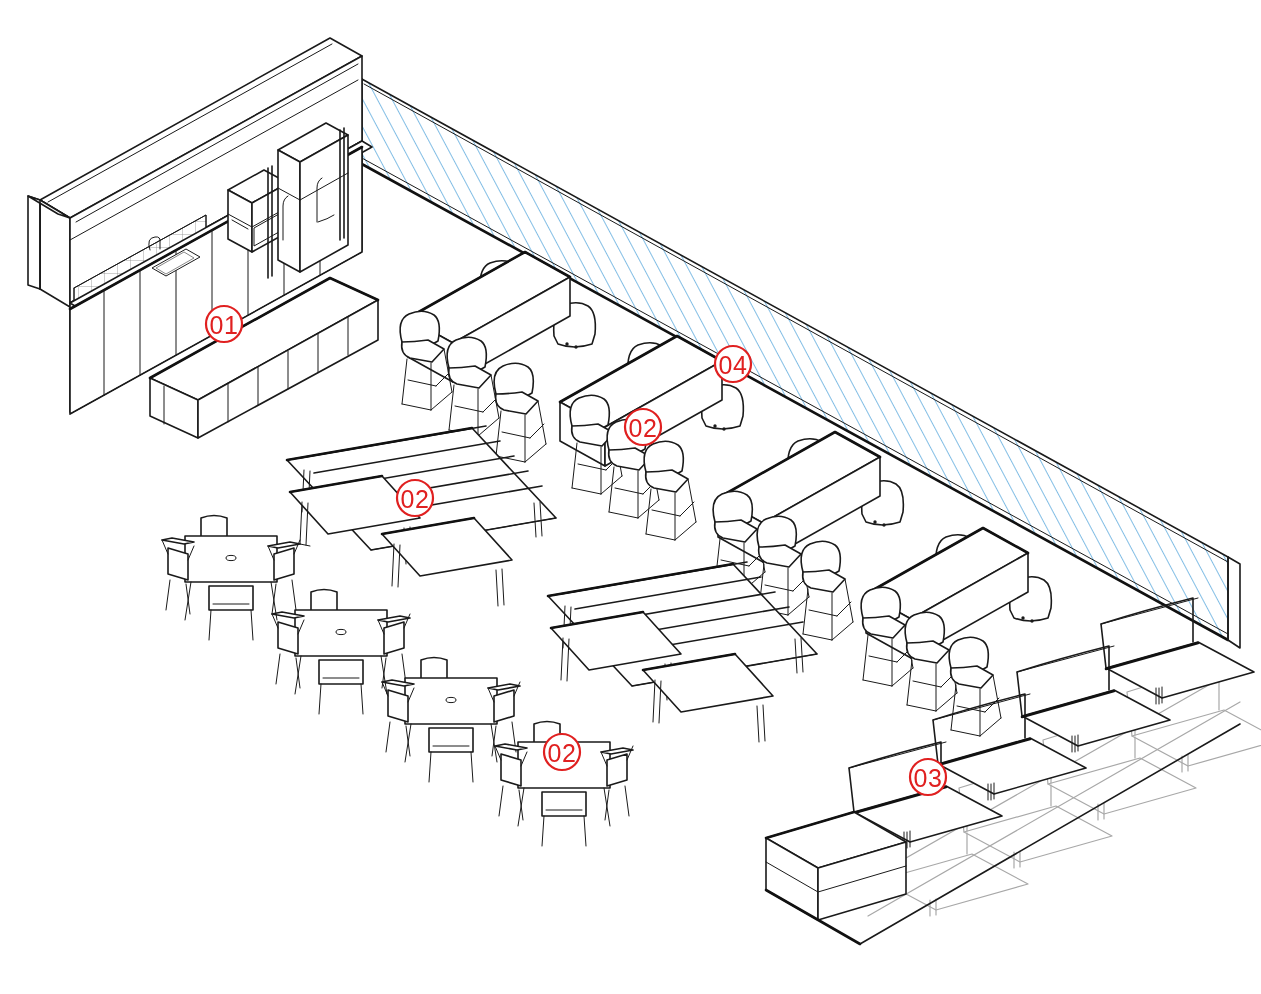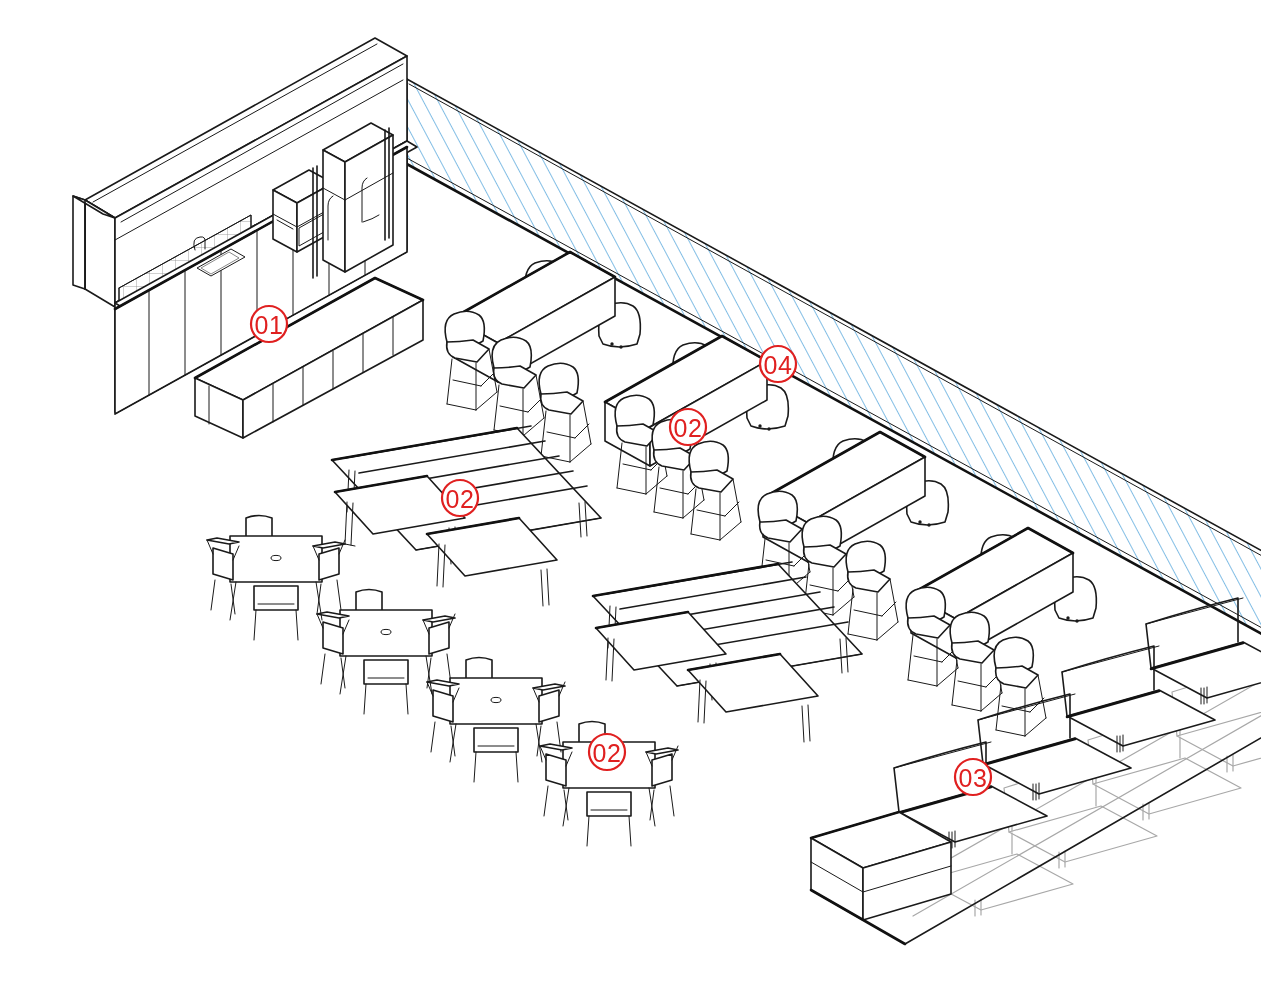--- a/index.html
+++ b/index.html
@@ -12,21 +12,20 @@
     height: 994px;
     font-family: "Liberation Sans", sans-serif;
     overflow: hidden;
     position: relative;
   }
   #plan-root {
     position: absolute;
     left: 0; top: 0;
     width: 1112px;
     height: 994px;
-    padding-left: 45px;
   }
   svg.plan {
     display: block;
     width: 1261px;
     height: 994px;
   }
   .ln { fill: none; stroke: #1a1a1a; stroke-width: 1.6; stroke-linejoin: round; stroke-linecap: round; }
   .ln-thin { fill: none; stroke: #1a1a1a; stroke-width: 1.0; stroke-linejoin: round; stroke-linecap: round; }
   .ln-heavy { fill: none; stroke: #111111; stroke-width: 2.6; stroke-linejoin: round; stroke-linecap: round; }
   .fw { fill: #ffffff; stroke: #1a1a1a; stroke-width: 1.6; stroke-linejoin: round; }

